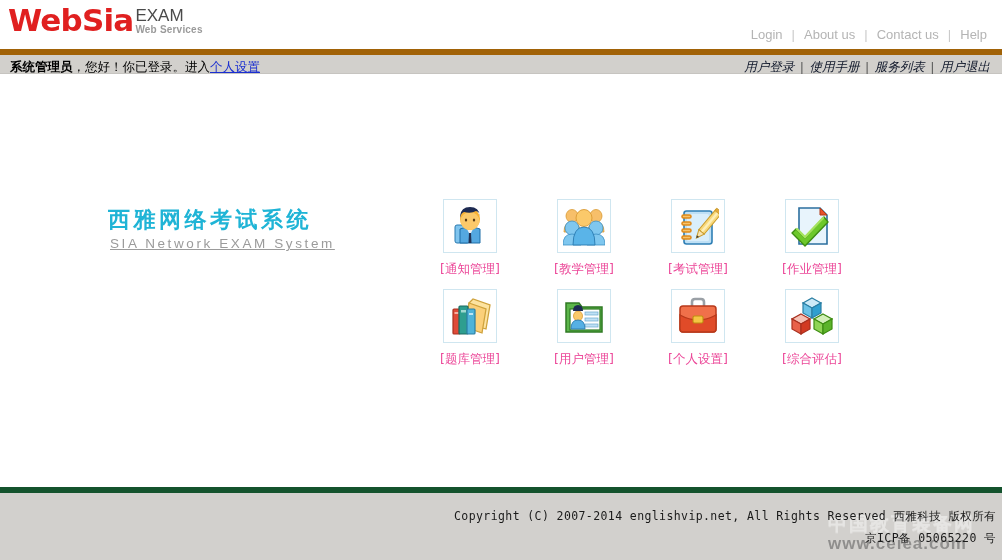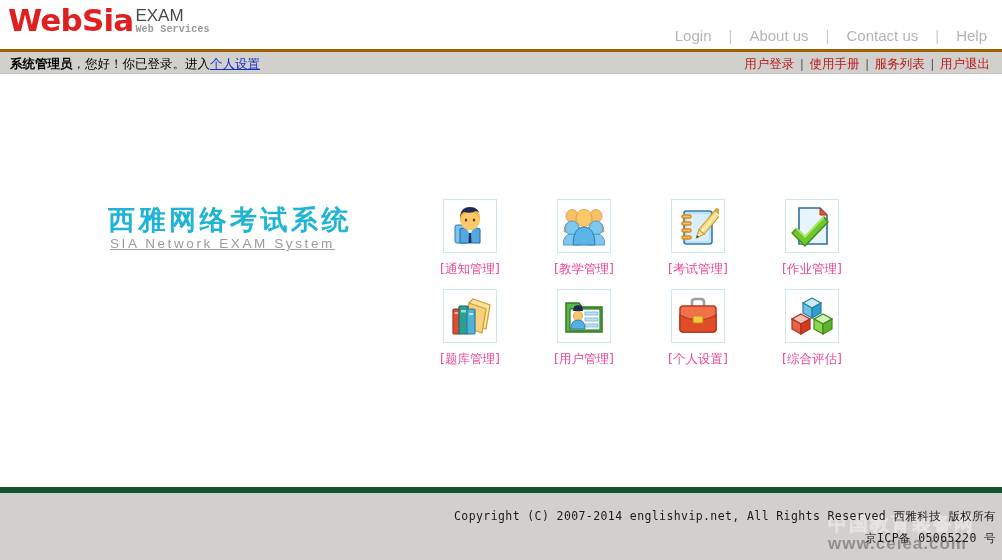--- a/index.html
+++ b/index.html
@@ -47,55 +47,54 @@
   }
   .logo-exam {
     font-family: "Liberation Sans", sans-serif;
     font-size: 17px;
     font-weight: normal;
     color: #4a4a4a;
     line-height: 17px;
     letter-spacing: 0px;
   }
   .logo-ws {
-    font-family: Liberation Mono, monospace;
+    font-family: Liberation Sans, sans-serif;
     font-size: 10px;
     font-weight: bold;
     color: #9a9a9a;
     line-height: 12px;
     letter-spacing: 0.2px;
   }
 
   .topnav {
     position: absolute;
     right: 8px;
     top: 27px;
     display: flex;
     align-items: center;
-    font-size: 15px;
+    font-size: 13px;
     color: #b4b4b4;
     white-space: nowrap;
-    gap: 8px;
   }
   .topnav a {
     color: #b4b4b4;
     text-decoration: none;
     padding: 0 7px;
   }
   .topnav .sep {
     color: #c9c9c9;
     padding: 0 2px;
   }
 
   
   .userbar {
     position: relative;
     height: 25px;
     background: #d2d0cc;
-    border-top: 3px solid #a16207;
+    border-top: 6px solid #a16207;
     border-bottom: 1px solid #c6c4c0;
   }
   .userbar-left {
     position: absolute;
     left: 10px;
     top: 4px;
     font-size: 12.5px;
     color: #000000;
     white-space: nowrap;
   }
@@ -106,42 +105,43 @@
   }
   .userbar-right {
     position: absolute;
     right: 6px;
     top: 4px;
     font-size: 12.5px;
     color: #111111;
     white-space: nowrap;
   }
   .userbar-right a {
-    color: #b91c1c;
+    color: #0f172a;
     text-decoration: none;
     padding: 0 6px;
+    font-style: italic;
   }
   .userbar-right .sep { color: #555; }
 
   
   .main {
     position: relative;
     height: 413px;
     background: #ffffff;
   }
 
   .brand-block {
     position: absolute;
     left: 108px;
     top: 131px;
     width: 250px;
   }
   .brand-cn {
     font-family: "DejaVu Sans", sans-serif;
-    font-size: 27px;
+    font-size: 22px;
     font-weight: bold;
     color: #1fb4d6;
     letter-spacing: 3.5px;
     line-height: 30px;
     white-space: nowrap;
   }
   .brand-en {
     font-family: "Liberation Sans", sans-serif;
     font-size: 13.5px;
     color: #9b9b9b;

